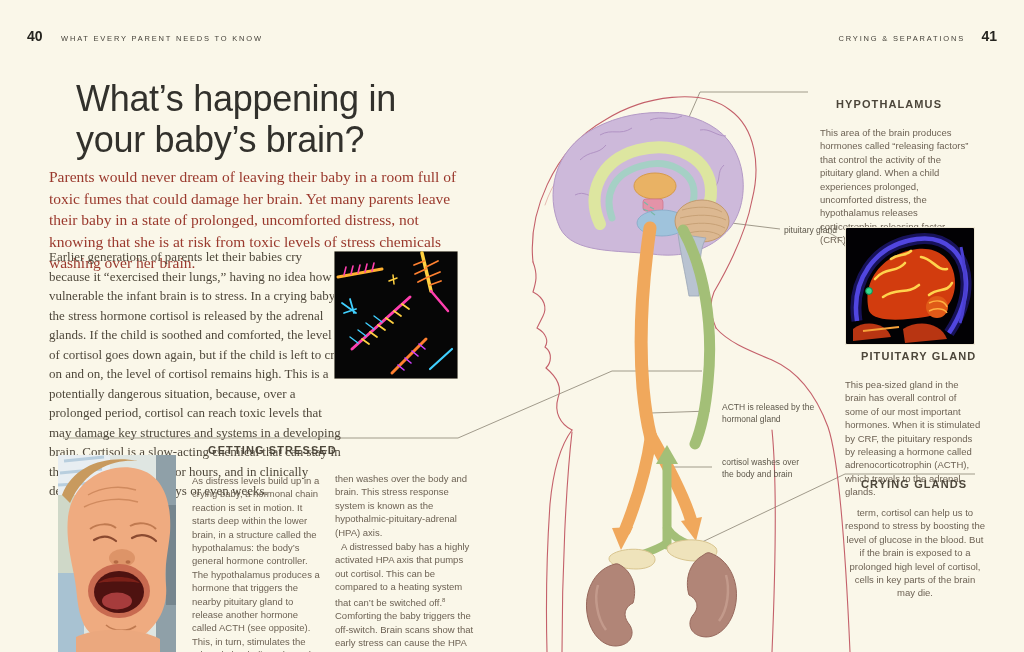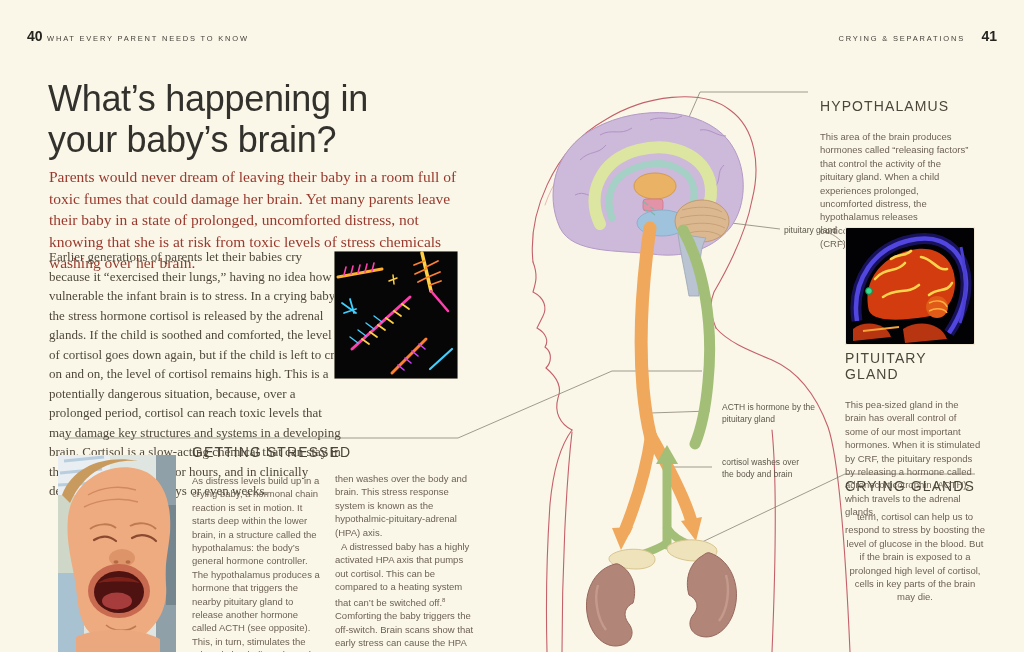--- a/index.html
+++ b/index.html
@@ -4,27 +4,27 @@
 <style>
   html,body{margin:0;padding:0;}
   body{width:1024px;height:652px;overflow:hidden;background:#faf7e9;
        font-family:"Liberation Sans",sans-serif;position:relative;}
   .abs{position:absolute;}
   .page{position:absolute;inset:0;}
   
   .runhead{font-size:7.5px;letter-spacing:1.8px;color:#45423a;}
   .folio{font-size:14px;font-weight:bold;color:#25241f;letter-spacing:0;}
   
-  .title{font-size:36px;line-height:41px;font-weight:300;color:#32312c;letter-spacing:-0.3px;}
+  .title{font-size:36px;line-height:41px;font-weight:300;color:#32312c;letter-spacing:-0.3px;margin-left:28px;}
   .standfirst{font-family:"Liberation Serif",serif;font-size:15.5px;line-height:21.5px;color:#9a392d;}
   .bodycopy{font-family:"Liberation Serif",serif;font-size:13px;line-height:19.5px;color:#4f483b;}
   
   .caption{font-size:8.5px;line-height:12px;color:#6d6657;}
   .caption b{color:#474236;}
-  .sec-head{font-size:14px;letter-spacing:1.1px;color:#4c463a;margin:0 0 3px 0;font-weight:400;}
+  .sec-head{font-size:11px;letter-spacing:1.1px;color:#4c463a;margin:0 0 3px 16px;font-weight:700;}
   .small{font-size:9.5px;line-height:13.4px;color:#6d6254;margin-top:16px;}
   .small p{margin:0;}
   .small p + p{margin-top:1px;}
   .pointer-label{font-size:8.5px;line-height:11.5px;color:#5d574a;}
   sup{font-size:6px;}
   svg{display:block;}
 </style>
 </head>
 <body>
 
@@ -108,21 +108,21 @@
     <g>
       <path d="M612,565 C594,571 584,592 587,613 C590,636 606,650 622,645 C632,642 635,632 629,624 C622,615 625,607 633,603 C638,586 631,571 620,565 C617,563 615,564 612,565 Z" fill="#b18577" stroke="#97695d" stroke-width="1"></path>
       <path d="M598,585 C594,598 597,618 606,630" stroke="#caa294" stroke-width="2.5" fill="none" opacity="0.7"></path>
       <path d="M710,553 C728,559 739,580 736,602 C733,626 716,641 700,636 C690,633 687,623 693,615 C700,607 697,599 689,595 C684,578 691,562 702,556 C705,554 707,552 710,553 Z" fill="#b18577" stroke="#97695d" stroke-width="1"></path>
       <path d="M726,575 C730,589 728,609 719,621" stroke="#caa294" stroke-width="2.5" fill="none" opacity="0.7"></path>
     </g>
   </svg>
 
   <div class="abs" style="left:27px;top:27px;">
     <span class="folio">40</span>
-    <span class="runhead" style="margin-left:0;">WHAT EVERY PARENT NEEDS TO KNOW</span>
+    <span class="runhead" style="margin-left:14px;">WHAT EVERY PARENT NEEDS TO KNOW</span>
   </div>
   <div class="abs" style="right:27px;top:27px;text-align:right;">
     <span class="runhead">CRYING &amp; SEPARATIONS</span>
     <span class="folio" style="margin-left:12px;">41</span>
   </div>
 
   <div class="abs title" style="left:48px;top:78px;width:430px;">
     <div>What’s happening in</div>
     <div>your baby’s brain?</div>
   </div>
@@ -165,21 +165,21 @@
     <div class="small">This area of the brain produces hormones called “releasing factors” that control the activity of the pituitary gland. When a child experiences prolonged, uncomforted distress, the hypothalamus releases corticotrophin-releasing factor (CRF)</div>
   </div>
 
   <div class="abs pointer-label" style="left:784px;top:225px;width:60px;">pituitary gland</div>
 
   <div class="abs" style="left:845px;top:350px;width:136px;">
     <h4 class="sec-head">PITUITARY GLAND</h4>
     <div class="small">This pea-sized gland in the brain has overall control of some of our most important hormones. When it is stimulated by CRF, the pituitary responds by releasing a hormone called adrenocorticotrophin (ACTH), which travels to the adrenal glands.</div>
   </div>
 
-  <div class="abs pointer-label" style="left:722px;top:402px;width:95px;">ACTH is hormone by the pituitary gland</div>
+  <div class="abs pointer-label" style="left:722px;top:402px;width:95px;">ACTH is released by the hormonal gland</div>
 
   <div class="abs pointer-label" style="left:722px;top:457px;width:80px;">cortisol washes over the body and brain</div>
 
   <div class="abs" style="left:845px;top:478px;width:140px;">
     <h4 class="sec-head">CRYING GLANDS</h4>
     <div class="small">
       <span style="display:block;text-align:center;">term, cortisol can help us to respond to stress by boosting the level of glucose in the blood. But if the brain is exposed to a prolonged high level of cortisol, cells in key parts of the brain may die.</span>
     </div>
   </div>
 

